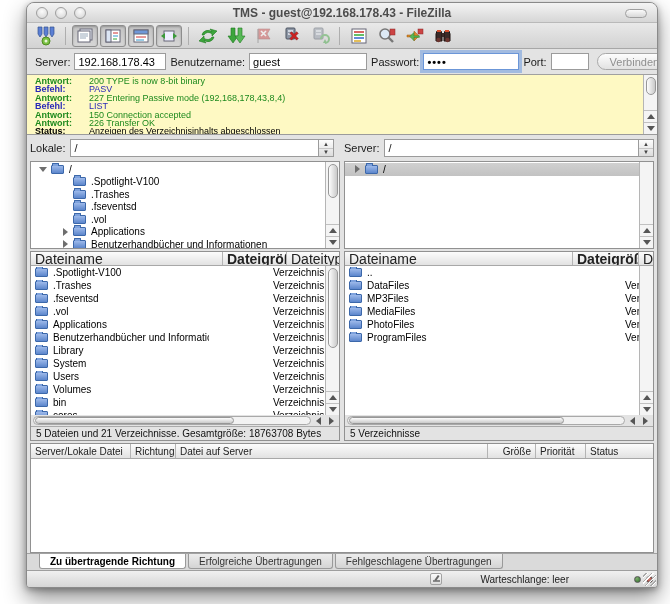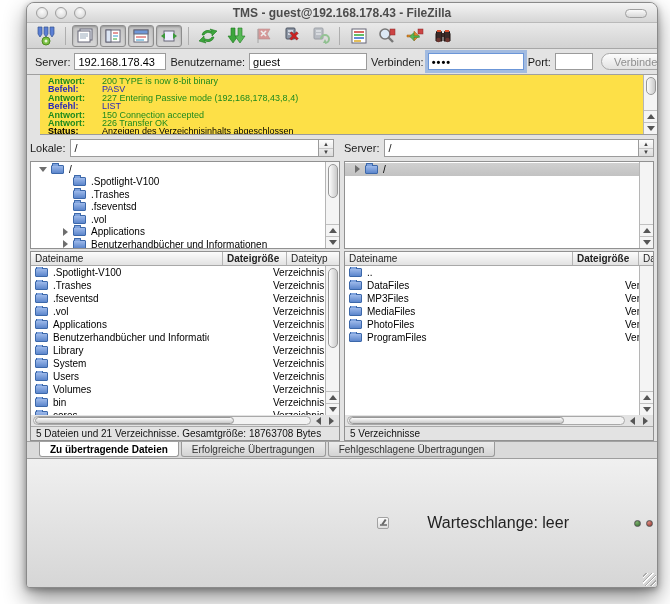--- a/index.html
+++ b/index.html
@@ -55,22 +55,22 @@
   .qc-user{ width:118px; }
   .qc-pass{ width:96px; border:1px solid #6b96d8; outline:none;
             box-shadow:0 0 0 3px rgba(110,155,222,.55); letter-spacing:1px; font-weight:bold;}
   .qc-port{ width:38px; }
   .connect-group{ display:flex; align-items:center; margin-left:4px; }
   .connect-btn{ height:17px; padding:0 12px; font-size:11px; color:#8f8f8f;
             background:linear-gradient(#fdfdfd,#e2e2e2); border:1px solid #a8a8a8;
             border-radius:9px; display:flex; align-items:center; }
 
   
-  .log{ height:60px; flex:0 0 60px; background:#fde047; border-bottom:1px solid #9b9b9b;
-        display:flex;margin-left:13px; }
+  .log{ height:60px; flex:0 0 60px; background:#fef9c3; border-bottom:1px solid #9b9b9b;
+        display:flex; }
   .log-lines{ flex:1; padding:2px 0 0 8px; overflow:hidden; }
   .log-line{ font-size:9px; line-height:8.4px; white-space:nowrap; }
   .log-label{ display:inline-block; width:54px; font-weight:bold; }
   .log-line.response{ color:#1e8a1e; }
   .log-line.command{ color:#2929b8; }
   .log-line.status{ color:#000; }
 
   
   .vscroll{ width:14px; flex:0 0 14px; background:#f4f4f4; border-left:1px solid #b5b5b5;
             display:flex; flex-direction:column; }
@@ -120,21 +120,21 @@
   .arr-down{ width:0;height:0;border-left:4px solid transparent;border-right:4px solid transparent;border-top:5px solid #6e6e6e; }
   .arr-right{ width:0;height:0;border-top:4px solid transparent;border-bottom:4px solid transparent;border-left:5px solid #6e6e6e; }
   .folder-icon{ width:13px; height:9px; flex:0 0 13px; margin-right:5px; position:relative;
             background:linear-gradient(#9db9ea,#5c86cc); border:1px solid #3c68aa; border-radius:1px; }
   .folder-icon::before{ content:""; position:absolute; left:0; top:-3px; width:5px; height:2px;
             background:#7ea2dd; border:1px solid #3c68aa; border-bottom:none; border-radius:1px 1px 0 0; }
 
   
   .listsrow{ height:192px; flex:0 0 192px; }
   .listpanel{ height:100%; border:1px solid #919191; background:#fff; display:flex; flex-direction:column; }
-  .listhead{ height:14px; flex:0 0 14px; display:flex; font-size:10px; color:#222;
+  .listhead{ height:14px; flex:0 0 14px; display:flex; font-size:14px; color:#222;
              background:linear-gradient(#fcfcfc,#e2e2e2); border-bottom:1px solid #a8a8a8; }
   .hcell{ padding:0 4px; border-right:1px solid #b4b4b4; display:flex; align-items:center; overflow:hidden; white-space:nowrap; }
   .hc-name{ flex:1; }
   .hc-size{ width:64px; flex:0 0 64px;font-weight:bold; }
   .hc-type{ width:52px; flex:0 0 52px; border-right:none; }
   .col-right .hc-size{ width:66px; flex:0 0 66px; }
   .col-right .hc-type{ width:14px; flex:0 0 14px; }
   .listbodywrap{ flex:1; display:flex; overflow:hidden; }
   .listbody{ flex:1; overflow:hidden; }
   .file-row{ height:13px; display:flex; align-items:center; font-size:10px; white-space:nowrap; }
@@ -162,21 +162,21 @@
   
   .tabsrow{ height:17px; flex:0 0 17px; background:#dadada; border-top:1px solid #a2a2a2;
             display:flex; align-items:flex-start; padding-left:12px; gap:2px; }
   .tab{ height:15px; padding:0 10px; font-size:10px; display:flex; align-items:center;
         border:1px solid #9a9a9a; border-top:none; border-radius:0 0 3px 3px;
         background:linear-gradient(#ececec,#d4d4d4); color:#333; }
   .tab.active{ background:#fff; font-weight:bold; color:#000; }
 
   
   .statusbar{ flex:1; background:linear-gradient(#f0f0f0,#d6d6d6); border-top:1px solid #9e9e9e;
-              display:flex; align-items:center; font-size:16px; color:#222; padding:0 4px; position:relative; }
+              display:flex; align-items:center; font-size:10px; color:#222; padding:0 4px; position:relative; }
   .sb-spacer{ flex:1; }
   .speedicon{ width:12px; height:12px; border:1px solid #a2a2a2; border-radius:2px;
               background:linear-gradient(#fbfbfb,#ddd); margin-right:38px; position:relative; }
   .speedicon::before{ content:""; position:absolute; left:2px; bottom:2px; width:7px; height:2px; background:#888; }
   .speedicon::after{ content:""; position:absolute; left:5px; bottom:3px; width:2px; height:6px; background:#666; transform:rotate(35deg); }
   .sb-queue{ margin-right:60px; }
   .led{ width:7px; height:7px; border-radius:50%; border:1px solid #555; margin-left:5px; }
   .led.green{ background:radial-gradient(circle at 35% 30%, #7fae6f, #2f6d2a); }
   .led.red{ background:radial-gradient(circle at 35% 30%, #d98a80, #8f2f28); }
   .grip{ position:absolute; right:1px; bottom:1px; width:13px; height:13px;
@@ -343,21 +343,21 @@
           </svg>
         </span>
     </div>
   </div>
 
   <div class="quickconnect">
     <span>Server:</span>
     <input class="qcfield qc-server" type="text" value="192.168.178.43" style="">
     <span>Benutzername:</span>
     <input class="qcfield qc-user" type="text" value="guest" style="">
-    <span>Verbinden:</span>
+    <span>Passwort:</span>
     <input class="qcfield qc-pass" type="text" value="••••" style="">
     <span>Port:</span>
     <input class="qcfield qc-port" type="text" value="" style="">
     <div class="connect-group">
       <div class="connect-btn">Verbinden</div>
 
     </div>
   </div>
 
   <div class="log">
@@ -695,23 +695,36 @@
             <span class="tri-left"></span>
           </div>
         <div class="harrow">
             <span class="tri-right"></span>
           </div>
       </div>
       <div class="liststatus">5 Verzeichnisse</div>
     </div>
   </div>
 
+  <div class="queue">
+    <div class="queueinner">
+      <div class="queuehead" id="queue-head">
+          <div class="qcell qcol0">Server/Lokale Datei</div>
+          <div class="qcell qcol1">Richtung</div>
+          <div class="qcell qcol2">Datei auf Server</div>
+          <div class="qcell qcol3">Größe</div>
+          <div class="qcell qcol4">Priorität</div>
+          <div class="qcell qcol5">Status</div>
+        </div>
+      <div class="queuebody"></div>
+    </div>
+  </div>
 
   <div class="tabsrow" id="tabs">
-      <div class="tab active">Zu übertragende Dateien</div>
+      <div class="tab active">Zu übertragende Richtung</div>
       <div class="tab">Erfolgreiche Übertragungen</div>
       <div class="tab">Fehlgeschlagene Übertragungen</div>
     </div>
 
   <div class="statusbar">
     <div class="sb-spacer"></div>
     <div class="speedicon"></div>
     <span class="sb-queue">Warteschlange: leer</span>
     <span class="led green"></span>
     <span class="led red"></span>

